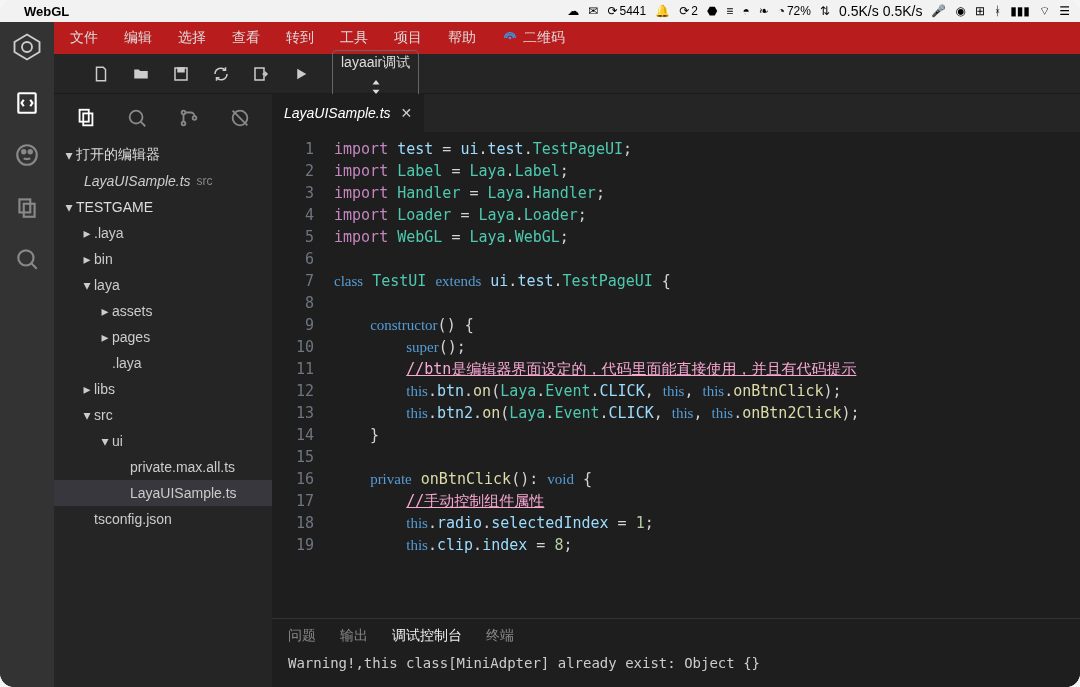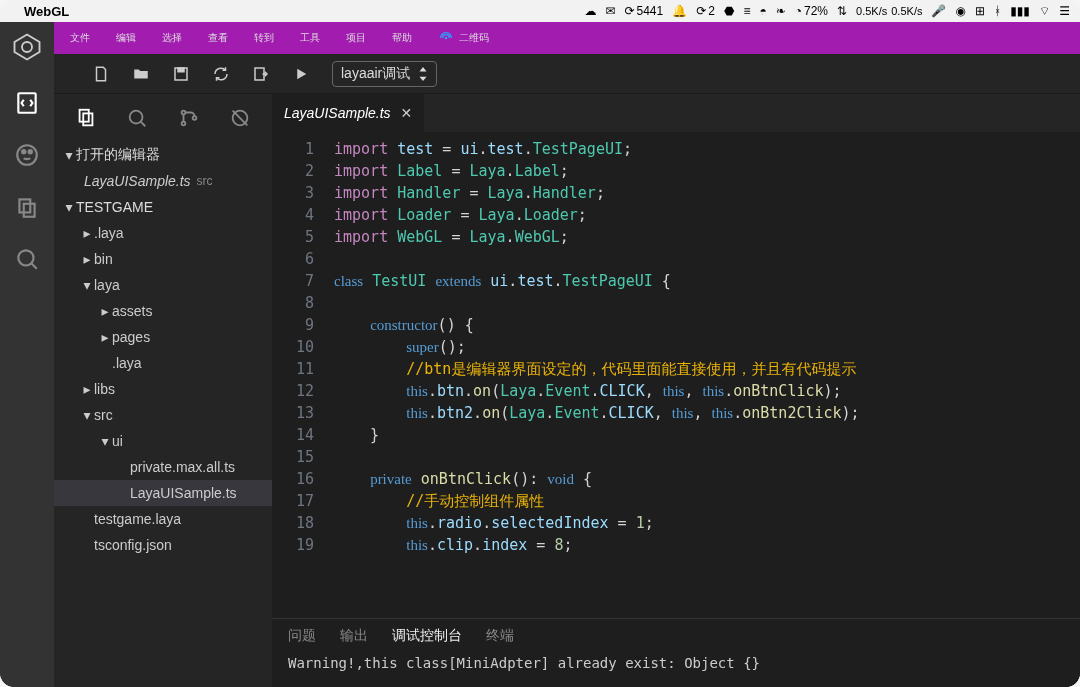--- a/index.html
+++ b/index.html
@@ -26,21 +26,21 @@
     .mac-menubar .apple { font-size: 14px; margin-right: 14px; }
     .mac-menubar .appname { font-weight: 600; }
     .mac-status {
       margin-left: auto;
       display: flex;
       align-items: center;
       gap: 9px;
       font-size: 12px;
     }
     .mac-status .item { display: inline-flex; align-items: center; gap:2px; }
-    .netspeed { font-size: 11px; line-height: 9px; text-align:left; }
+    .netspeed { font-size: 14px; line-height: 9px; text-align:left; }
 
     
     .app {
       position: absolute;
       top: 22px; left: 0; right: 0; bottom: 0;
       background: #252526;
       color: #ccc;
       display: flex;
       border-radius: 0 0 14px 14px;
       overflow: hidden;
@@ -70,22 +70,22 @@
     .workspace { flex: 1; display: flex; flex-direction: column; }
 
     
     .menu-row {
       height: 32px;
       display: flex;
       align-items: center;
       gap: 26px;
       padding: 0 16px;
       color: #ddd;
-      font-size: 10px;
-      background: #a21caf;
+      font-size: 14px;
+      background: #b91c1c;
     }
     .menu-row span { cursor: default; }
     .wifi-ico { color:#29a3ff; display:inline-flex; align-items:center; gap:5px;}
 
     
     .toolbar-row {
       height: 40px;
       display: flex;
       align-items: center;
       gap: 22px;
@@ -93,20 +93,21 @@
       background: #252526;
       border-bottom: 1px solid #1b1b1b;
     }
     .toolbar-row .ticon { width:18px;height:18px; color:#ccc; display:inline-flex; }
     .run-select {
       display:flex; align-items:center;
       border:1px solid #666; border-radius:4px;
       padding: 3px 8px;
       color:#ddd; font-size:14px;
       gap:8px;
+      flex-direction:column;
     }
     .run-select svg{width:10px;height:14px;fill:#ddd;}
 
     
     .body {
       flex: 1; display: flex; min-height: 0;
     }
     .sidebar {
       width: 218px;
       background: #252526;
@@ -168,21 +169,21 @@
     .code {
       flex:1; padding:6px 0 0 6px; color:#d4d4d4; overflow:hidden;
       line-height:22px;
     }
     .code .line { height:22px; white-space:pre; }
     .tok-kw { color:#c586c0;margin-top:17px; }
     .tok-kw2 { color:#569cd6;font-family:Liberation Serif, serif; }
     .tok-type { color:#4ec9b0; }
     .tok-var { color:#9cdcfe; }
     .tok-fn { color:#dcdcaa; }
-    .tok-comment { color:#eab308; }
+    .tok-comment { color:#f9a8d4;text-decoration:underline; }
     .tok-punc { color:#d4d4d4; }
     .tok-num { color:#b5cea8; }
 
     
     .panel {
       border-top:1px solid #333;
       background:#1e1e1e;
       color:#ccc;
       padding: 8px 16px 16px 16px;
       font-family: Menlo, Consolas, monospace;
@@ -407,24 +408,20 @@
                 <span class="tw">▾</span>
                 <span class="label">ui</span>
               </div>
               <div class="tree-row" style="padding-left: 62px;">
                 <span class="tw"></span>
                 <span class="label">private.max.all.ts</span>
               </div>
               <div class="tree-row selected" style="padding-left: 62px;">
                 <span class="tw"></span>
                 <span class="label">LayaUISample.ts</span>
-              </div>
-              <div class="tree-row" style="padding-left: 26px;">
-                <span class="tw"></span>
-                <span class="label">testgame.laya</span>
               </div>
               <div class="tree-row" style="padding-left: 26px;">
                 <span class="tw"></span>
                 <span class="label">tsconfig.json</span>
               </div>
             </div>
         </div>
       </div>
 
       <div class="editor-area">

